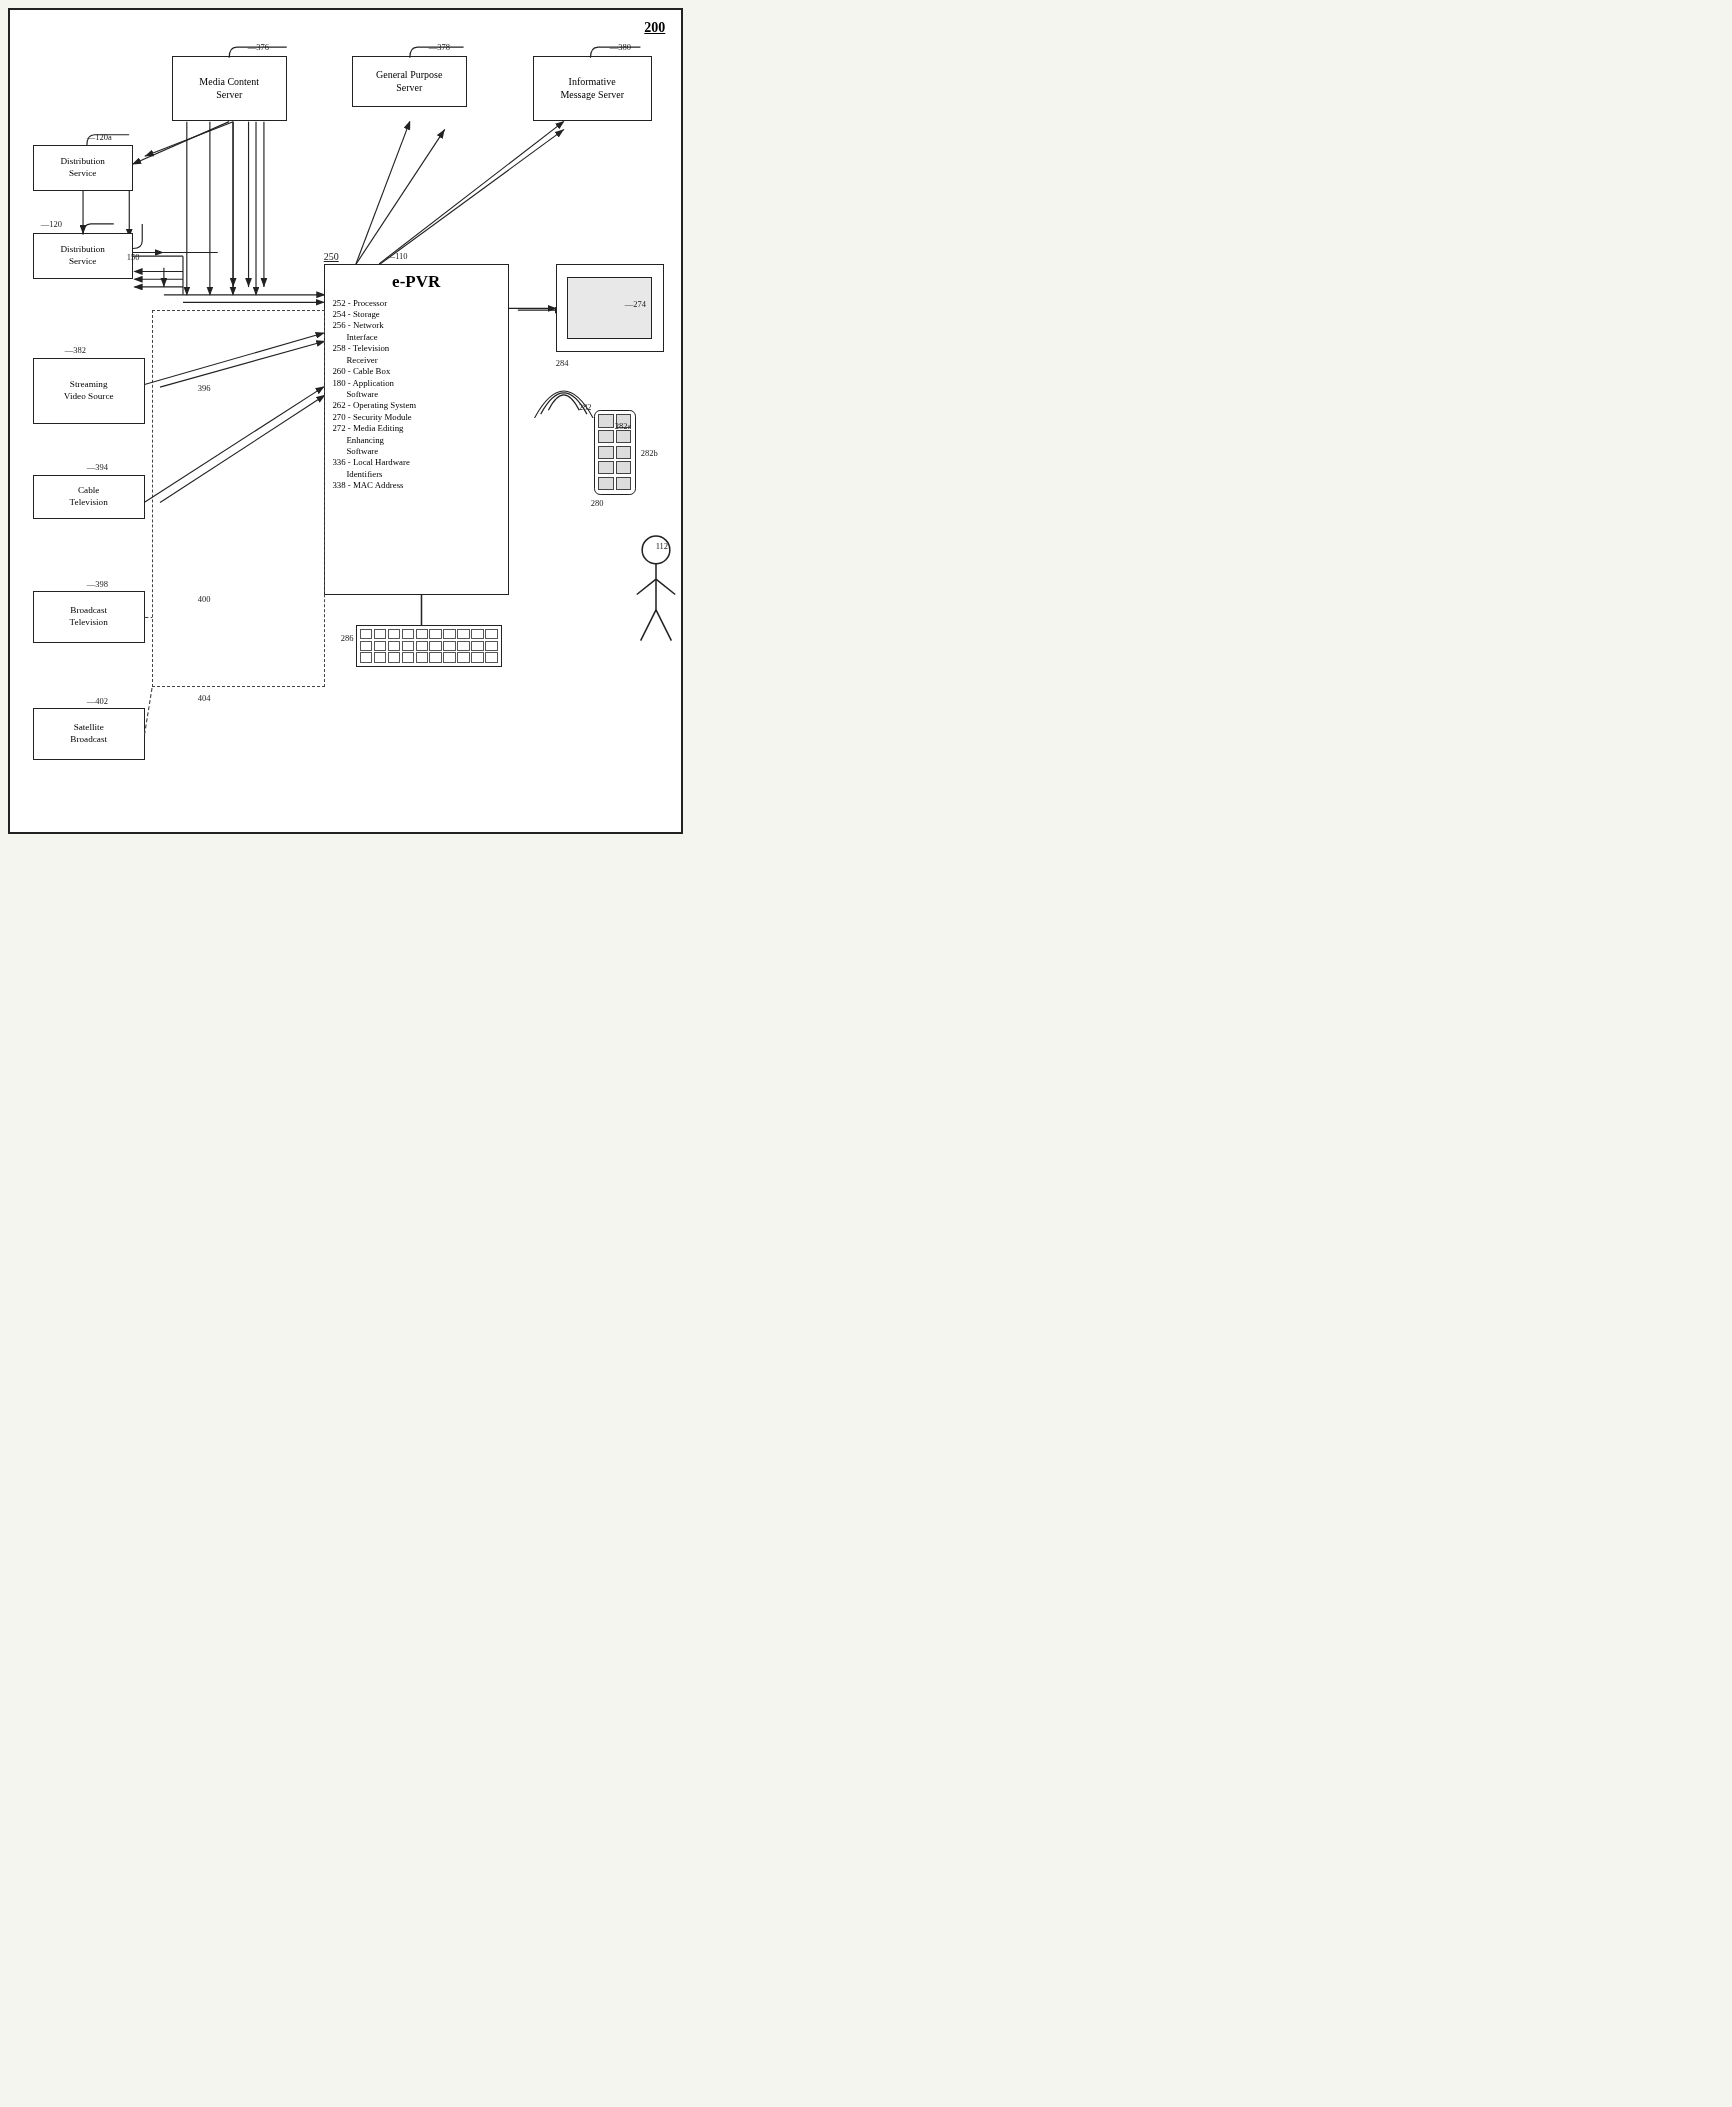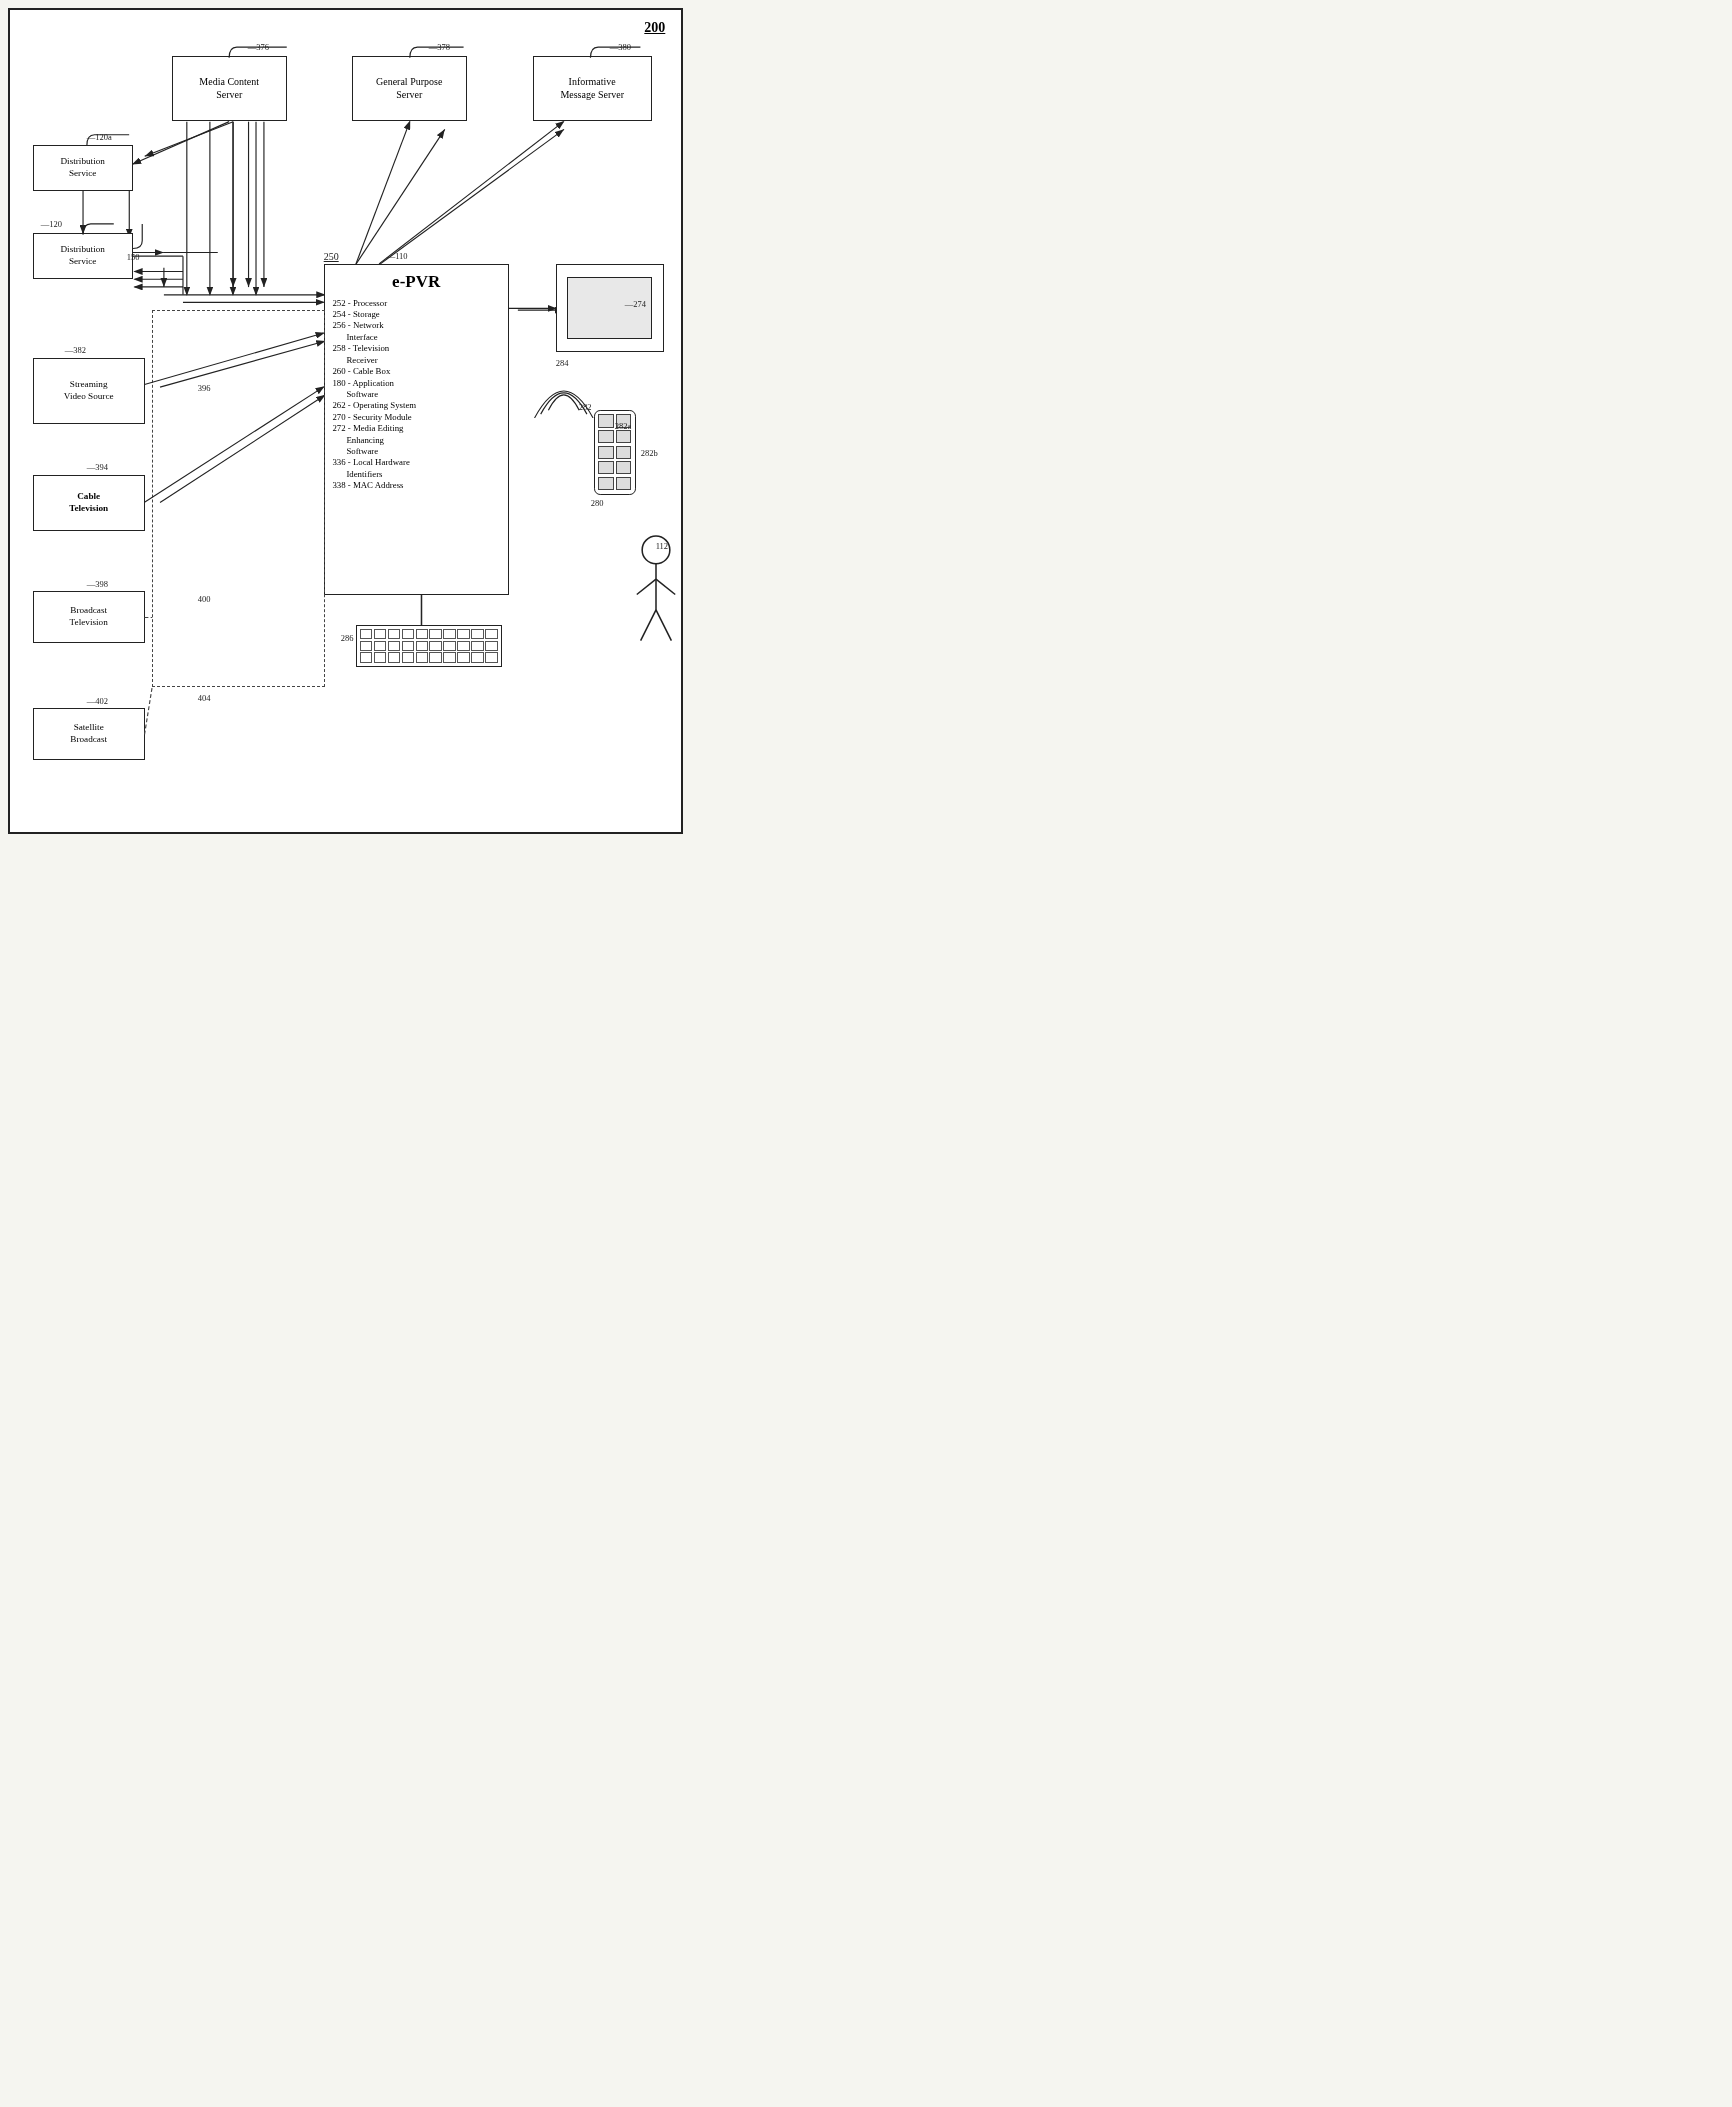--- a/index.html
+++ b/index.html
@@ -125,21 +125,21 @@
 
     <line x1="535" y1="750" x2="535" y2="800" stroke="#222" stroke-width="1.5"></line>
 
   </svg>
 
   <div class="box" style="left:162px; top:46px; width:115px; height:65px; font-size:10px;">
     <span>Media Content<br>Server</span>
   </div>
   <span class="box-label" style="left:238px; top:32px;">—376</span>
 
-  <div class="box" style="left:342px; top:46px; width:115px; height:65px; font-size:10px;">
+  <div class="box" style="left:342px; top:46px; width:115px; height:51px; font-size:10px;">
     <span>General Purpose<br>Server</span>
   </div>
   <span class="box-label" style="left:419px; top:32px;">—378</span>
 
   <div class="box" style="left:523px; top:46px; width:119px; height:65px; font-size:10px;">
     <span>Informative<br>Message Server</span>
   </div>
   <span class="box-label" style="left:600px; top:32px;">—380</span>
 
   <div class="box" style="left:23px; top:135px; width:100px; height:46px; font-size:9.2px;">
@@ -151,21 +151,21 @@
     <span>Distribution<br>Service</span>
   </div>
   <span class="box-label" style="left:31px; top:209px;">—120</span>
   <span class="box-label" style="left:117px; top:242px; font-size:8.5px;">150</span>
 
   <div class="box" style="left:23px; top:348px; width:112px; height:66px; font-size:9.2px;">
     <span>Streaming<br>Video Source</span>
   </div>
   <span class="box-label" style="left:55px; top:335px;">—382</span>
 
-  <div class="box" style="left:23px; top:465px; width:112px; height:56px; font-size:9.2px;font-weight:bold;">
+  <div class="box" style="left:23px; top:465px; width:112px; height:44px; font-size:9.2px;">
     <span>Cable<br>Television</span>
   </div>
   <span class="box-label" style="left:77px; top:452px;">—394</span>
 
   <div class="box" style="left:23px; top:581px; width:112px; height:52px; font-size:9.2px;">
     <span>Broadcast<br>Television</span>
   </div>
   <span class="box-label" style="left:77px; top:569px;">—398</span>
 
   <div class="box" style="left:23px; top:698px; width:112px; height:52px; font-size:9.2px;">

